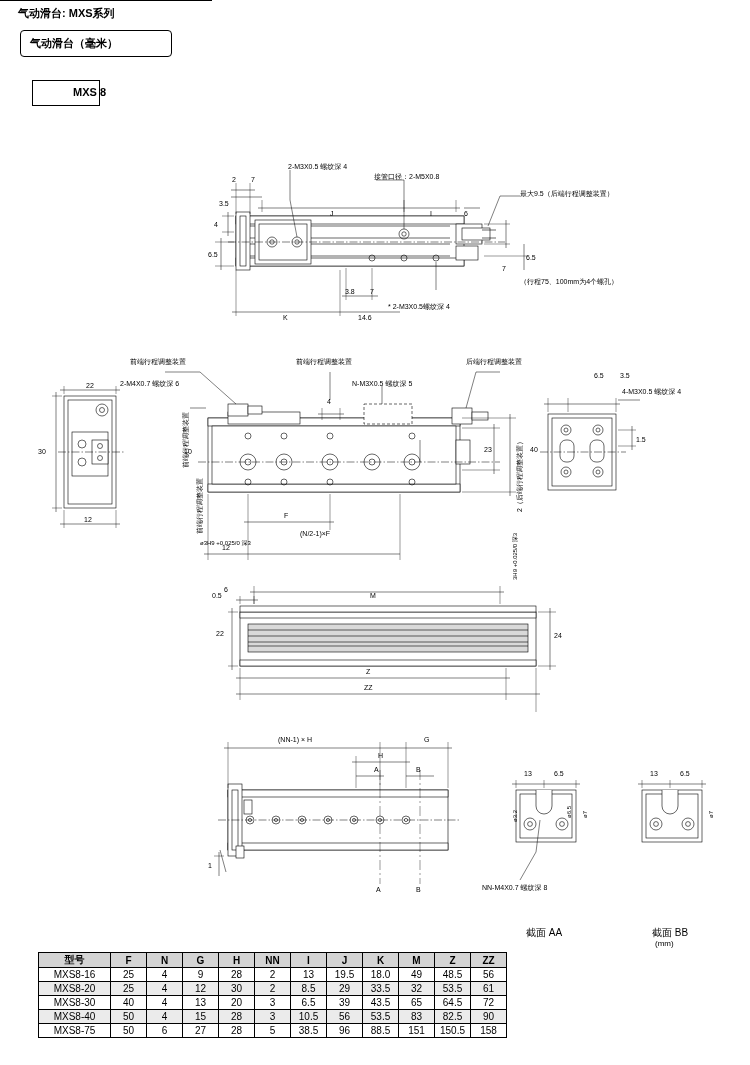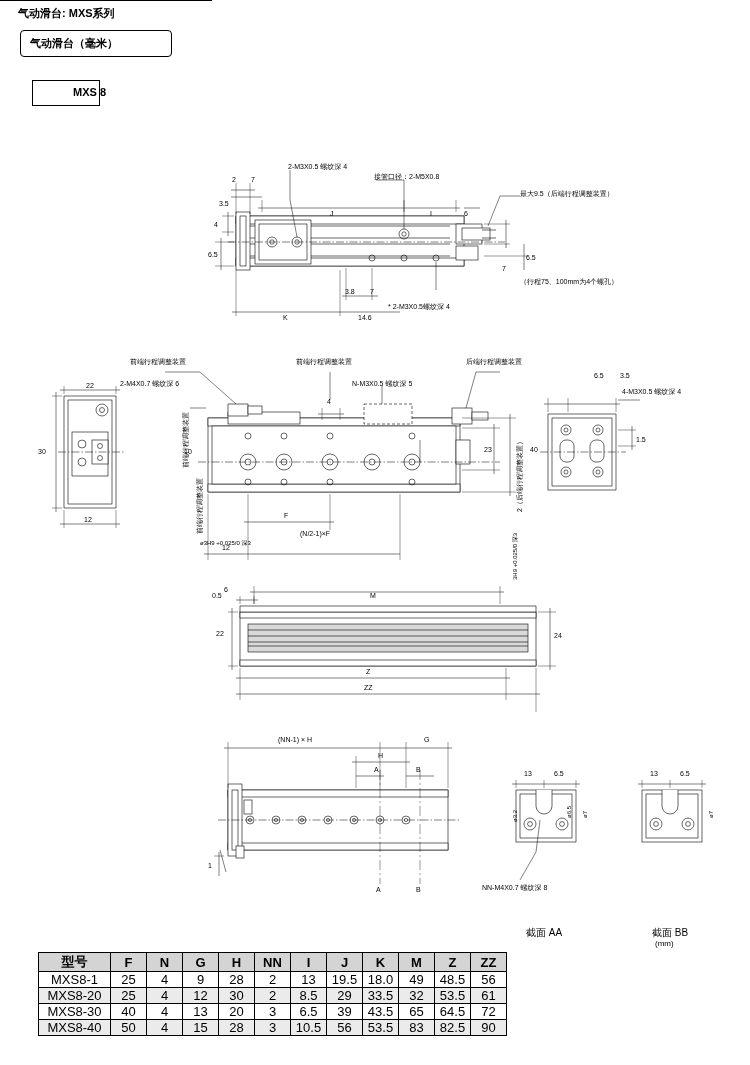--- a/index.html
+++ b/index.html
@@ -20,21 +20,21 @@
   .rbox{position:absolute;border:1px solid #000;border-radius:4px;box-sizing:border-box;}
   
   #hdr-title{left:18px;top:8px;}
   #hdr-rule{left:0px;top:24px;width:212px;height:1px;background:#000;}
   #sec-box{left:20px;top:30px;width:152px;height:27px;}
   #sec-label{left:30px;top:38px;}
   #model-box{left:32px;top:80px;width:68px;height:26px;}
   #model-label{left:41px;top:87px;padding-left:32px;}
   svg{position:absolute;left:0;top:0;width:750px;height:1065px;overflow:visible;}
   
-  #spec-table{position:absolute;left:38px;top:952px;border-collapse:collapse;font-size:13px;}
+  #spec-table{position:absolute;left:38px;top:952px;border-collapse:collapse;font-size:10px;}
   #spec-table th,#spec-table td{
     border:1px solid #000;text-align:center;padding:0;
     height:14px;box-sizing:border-box;font-weight:normal;
   }
   #spec-table thead th{background:#d4d4d4;font-weight:bold;}
   #spec-table td:first-child,#spec-table th:first-child{width:72px;text-align:center;}
   #spec-table td{width:36px;}
   #spec-table tbody tr:nth-child(even) td{background:#ebebeb;}
   #mm-note{position:absolute;left:655px;top:940px;font-size:8px;}
 </style>
@@ -425,21 +425,21 @@
         <th>I</th>
         <th>J</th>
         <th>K</th>
         <th>M</th>
         <th>Z</th>
         <th>ZZ</th>
       </tr>
     </thead>
     <tbody>
       <tr>
-        <td>MXS8-1</td>
+        <td>MXS8-16</td>
         <td>25</td>
         <td>4</td>
         <td>9</td>
         <td>28</td>
         <td>2</td>
         <td>13</td>
         <td>19.5</td>
         <td>18.0</td>
         <td>49</td>
         <td>48.5</td>
@@ -480,16 +480,30 @@
         <td>15</td>
         <td>28</td>
         <td>3</td>
         <td>10.5</td>
         <td>56</td>
         <td>53.5</td>
         <td>83</td>
         <td>82.5</td>
         <td>90</td>
       </tr>
+      <tr>
+        <td>MXS8-75</td>
+        <td>50</td>
+        <td>6</td>
+        <td>27</td>
+        <td>28</td>
+        <td>5</td>
+        <td>38.5</td>
+        <td>96</td>
+        <td>88.5</td>
+        <td>151</td>
+        <td>150.5</td>
+        <td>158</td>
+      </tr>
     </tbody>
   </table>
 
 </div>
 
 </body></html>

